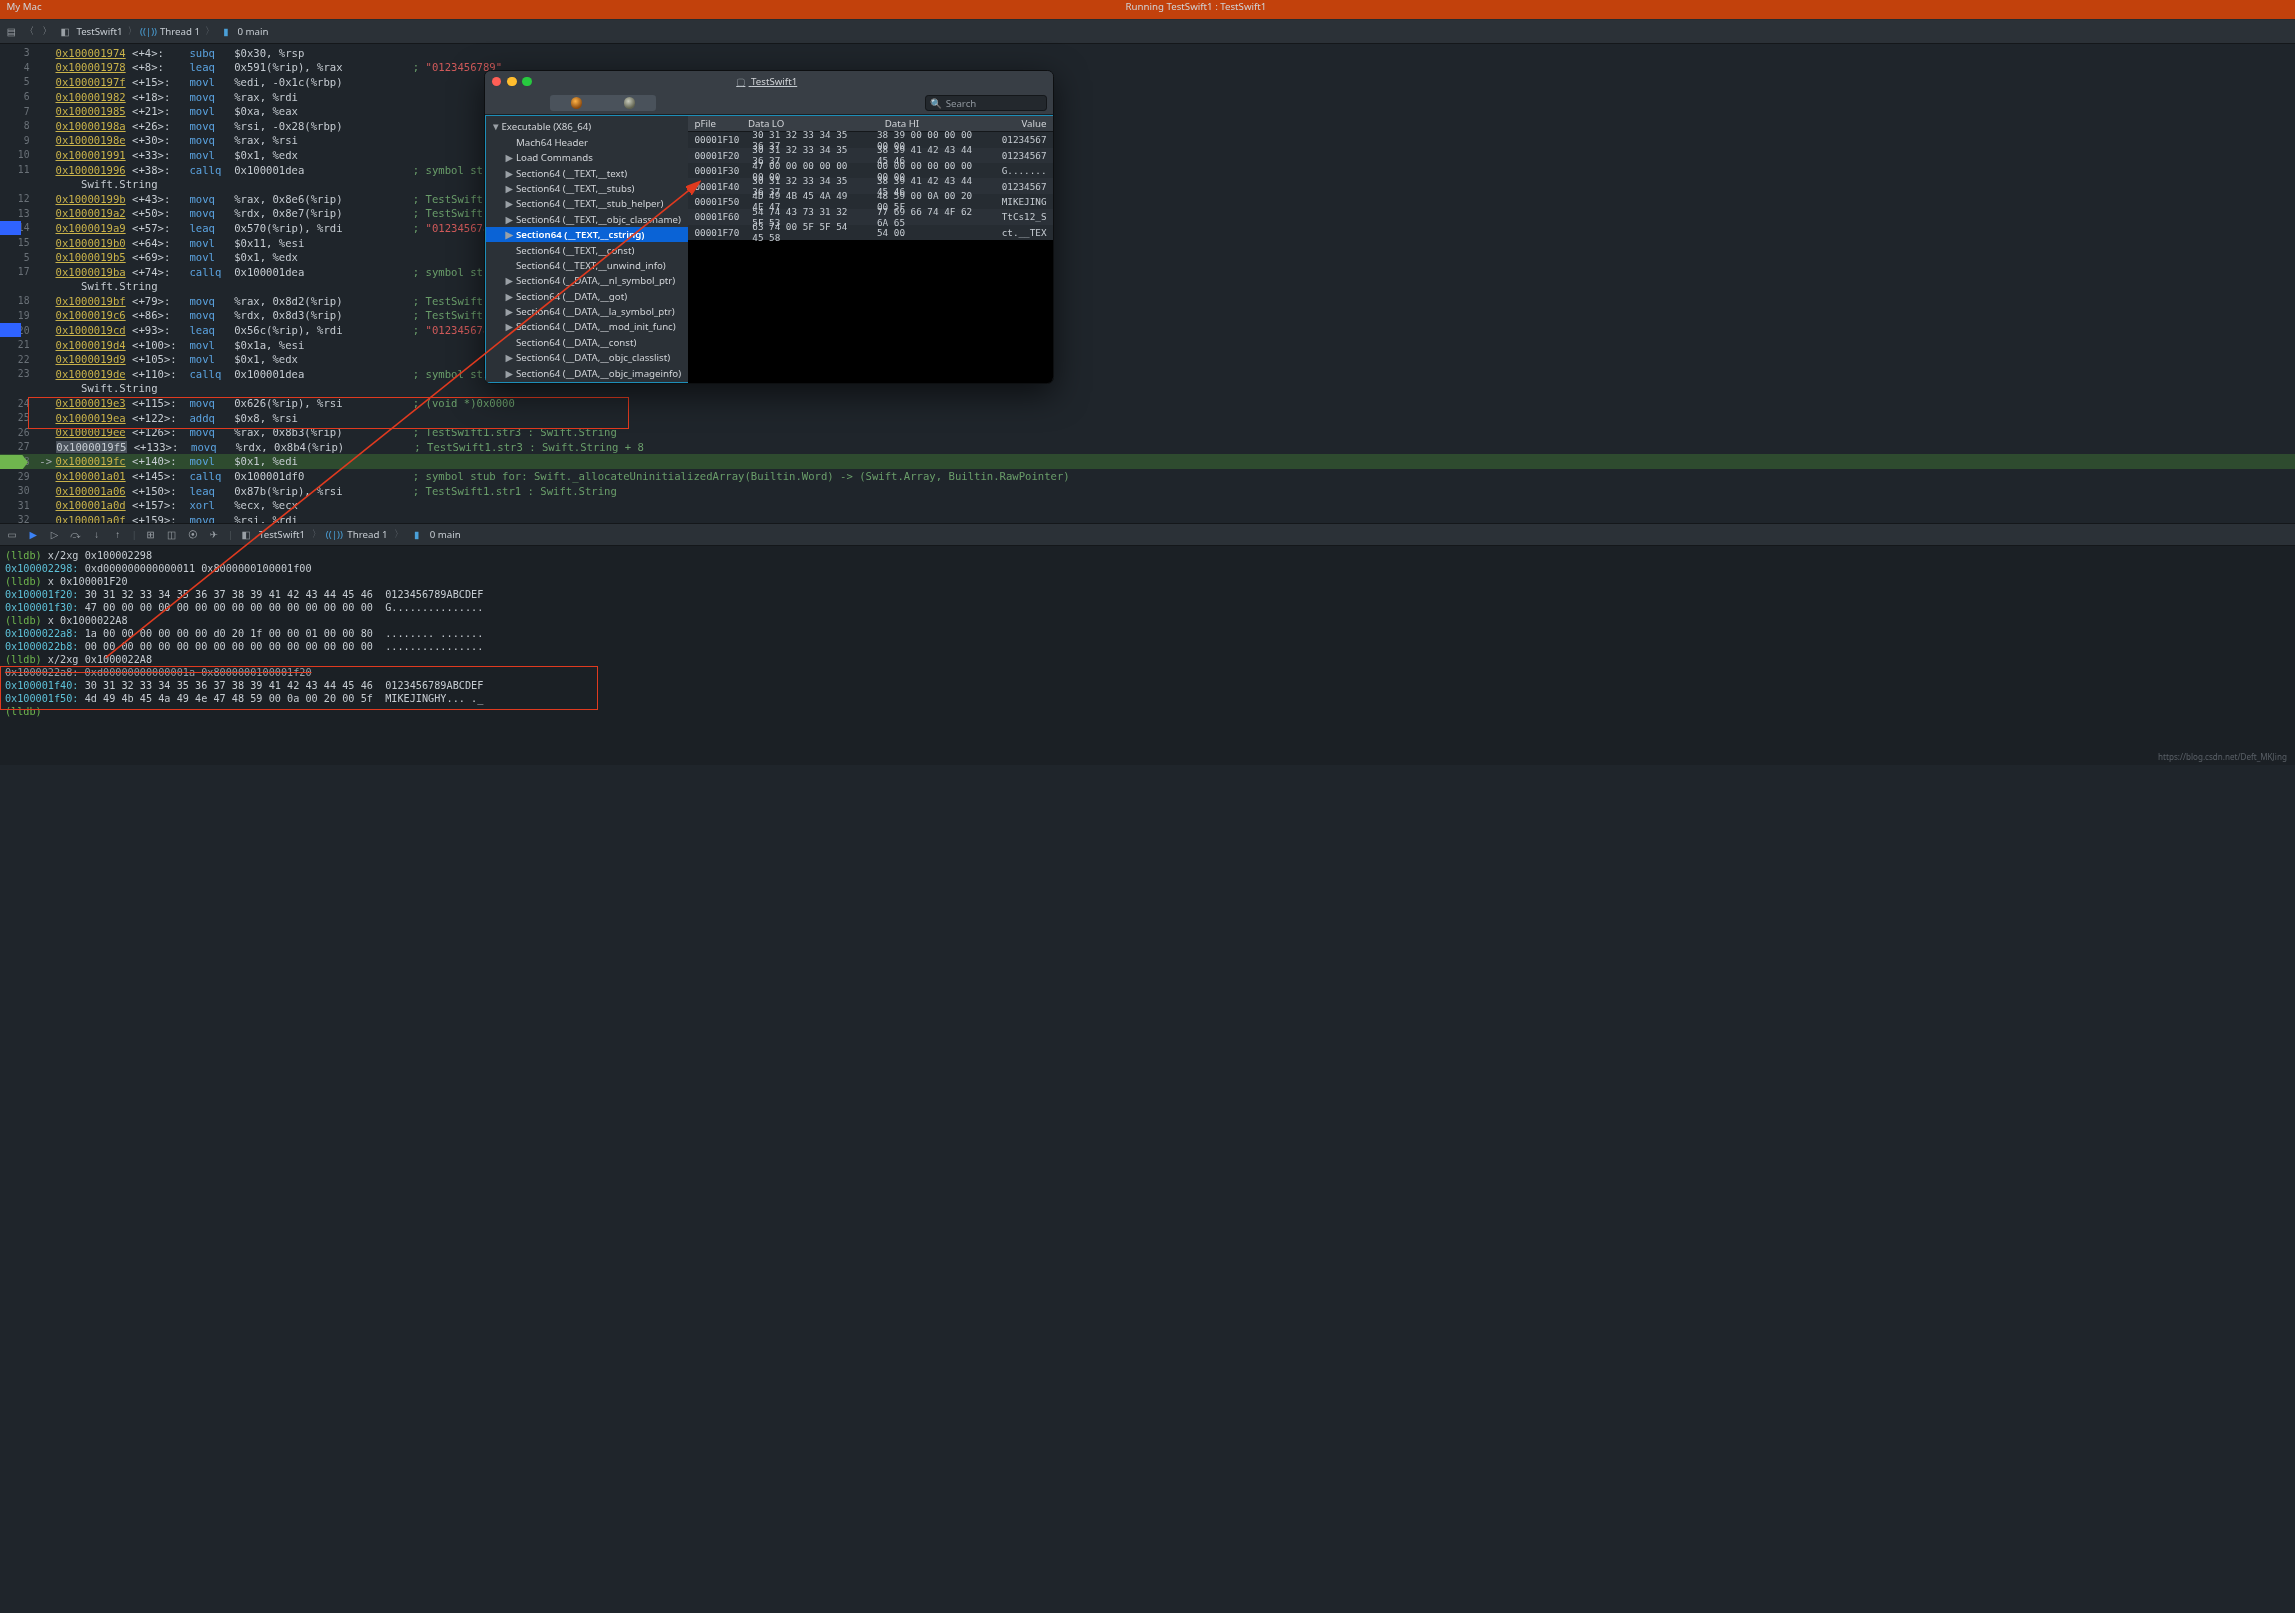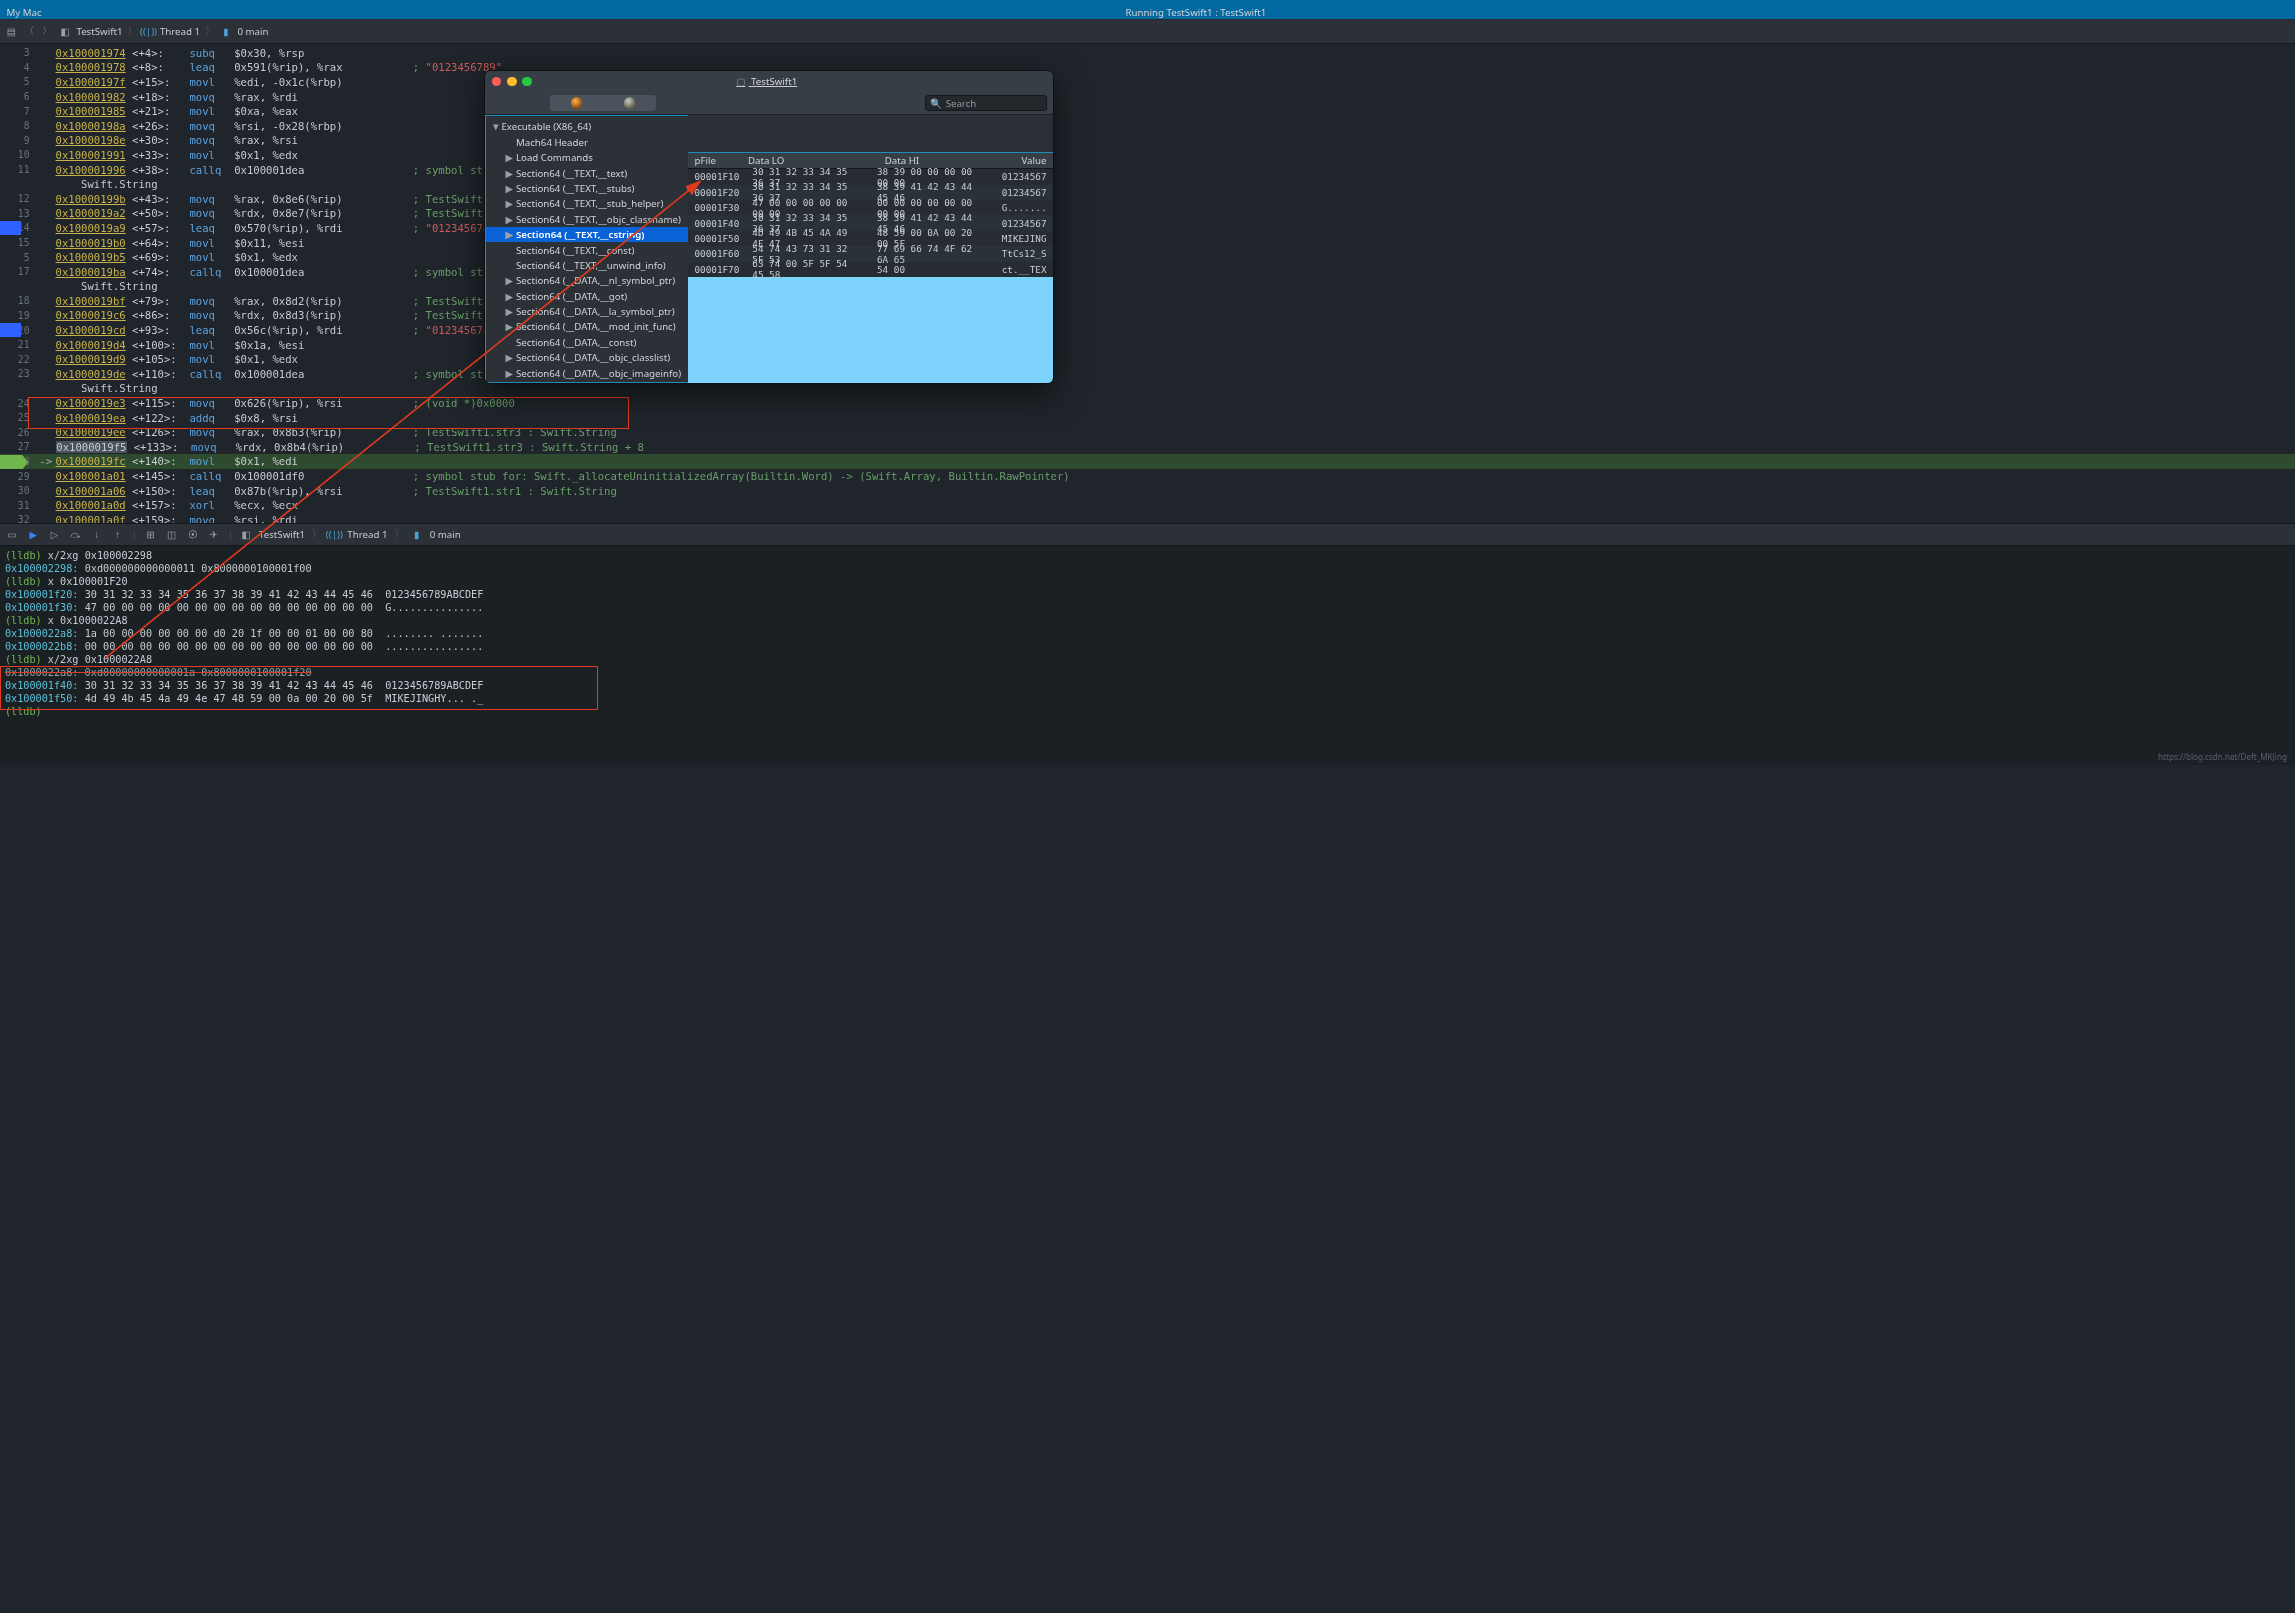--- a/index.html
+++ b/index.html
@@ -8,24 +8,24 @@
     background: #1f252b;
     font-family: "SF Mono", Menlo, monospace;
     font-size: 10.6px;
     color: #c6ccd2;
     overflow: hidden;
   }
 
   
   .titlebar {
     height: 19.5px;
-    background: #0369a1;
+    background: #c2410c;
     color: #d0d3d7;
     display: flex;
-    align-items: flex-end;
+    align-items: flex-start;
     font-family: system-ui, sans-serif;
     font-size: 9.7px;
     border-bottom: 0.8px solid #262b30;
   }
   .titlebar .left   { flex: 0 0 97px; padding-left: 6.5px; }
   .titlebar .center { flex: 1; text-align: center; }
 
   
   .toolbar {
     height: 24.4px;
@@ -202,24 +202,23 @@
   .tree-row {
     display: flex; align-items: center; gap: 3.2px;
     height: 15.4px; padding-left: 4.9px;
     color: #d0d3d7; white-space: nowrap;
   }
   .tree-row.gchild{ padding-left: 19.5px; }
   .tree-row.sel { background: #0a63d6; color: #fff; font-weight: 600; }
   .disc { width: 7.3px; display:inline-block; color:#9aa0a6; }
   .macho-table {
     flex: 1;
-    background: #7dd3fc;
+    background: #000000;
     overflow: hidden;
     border-top: 1.2px solid #1d8eb8;
-    margin-top: 37px;
   }
   .tbl-head {
     display: flex; height: 16.2px;
     background: #383e45;
     align-items: center;
     color: #d0d3d7;
     border-bottom: 0.8px solid #14171a;
   }
   .th, .td { padding: 0 6.5px; }
   .col-p { width: 58px; }

